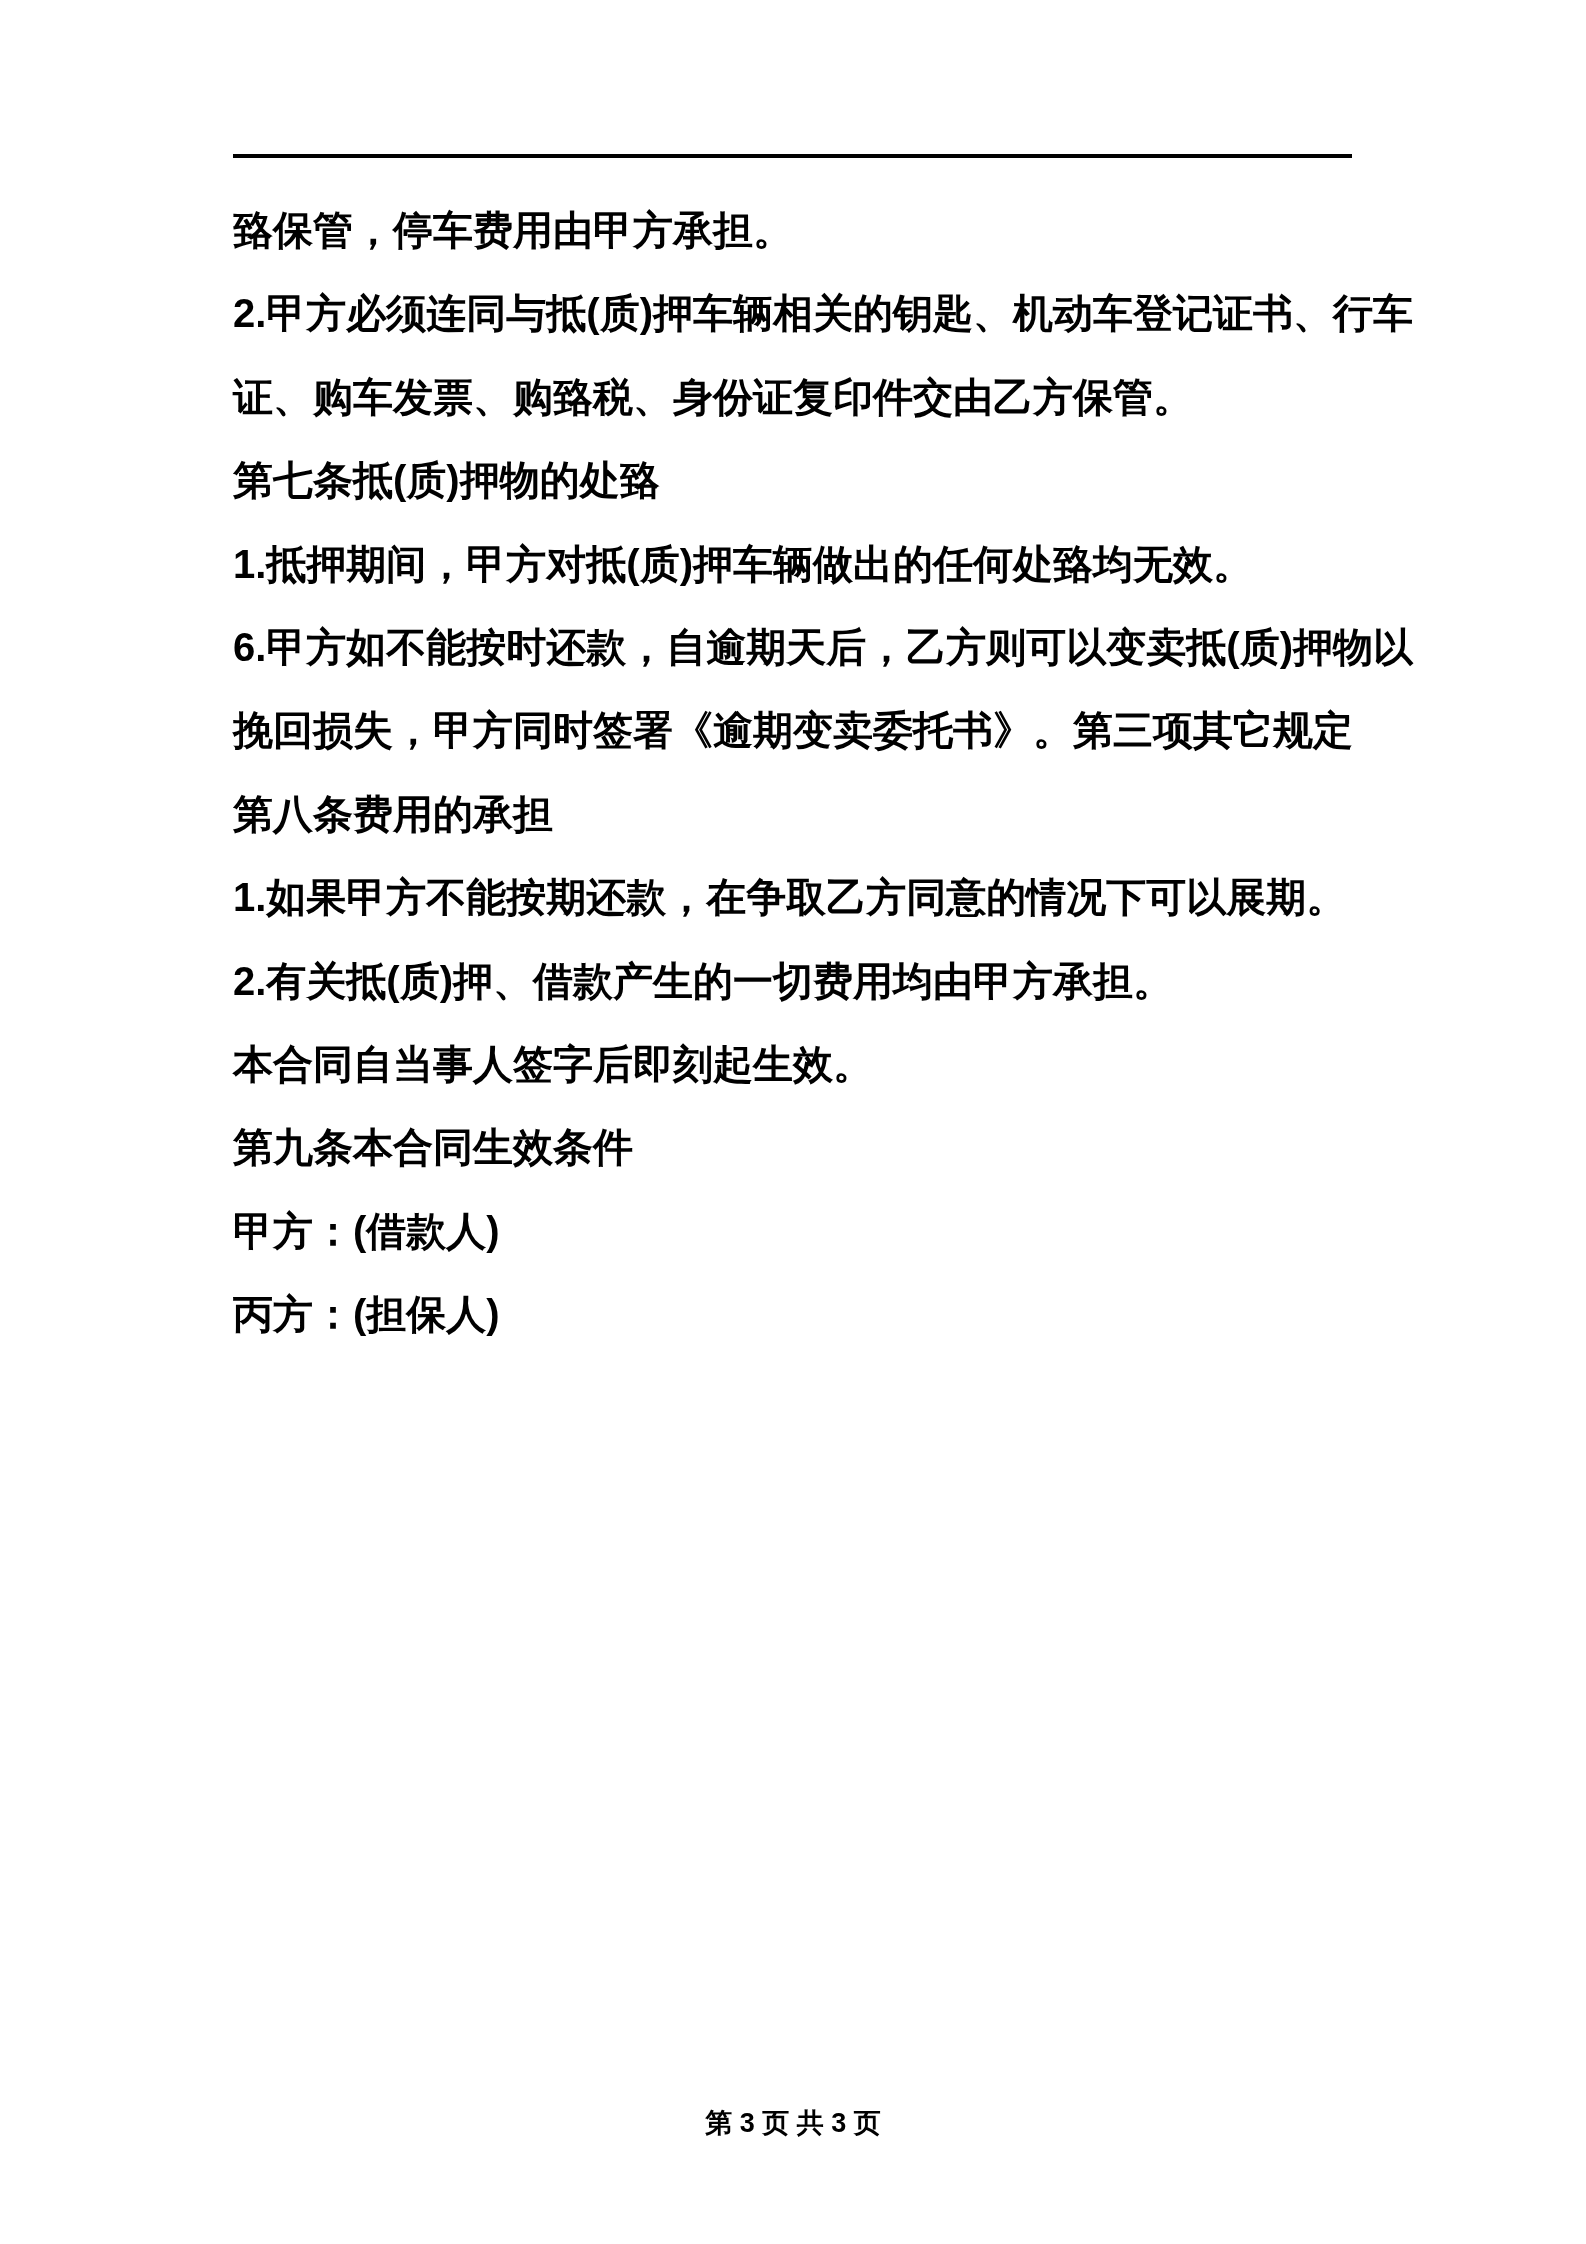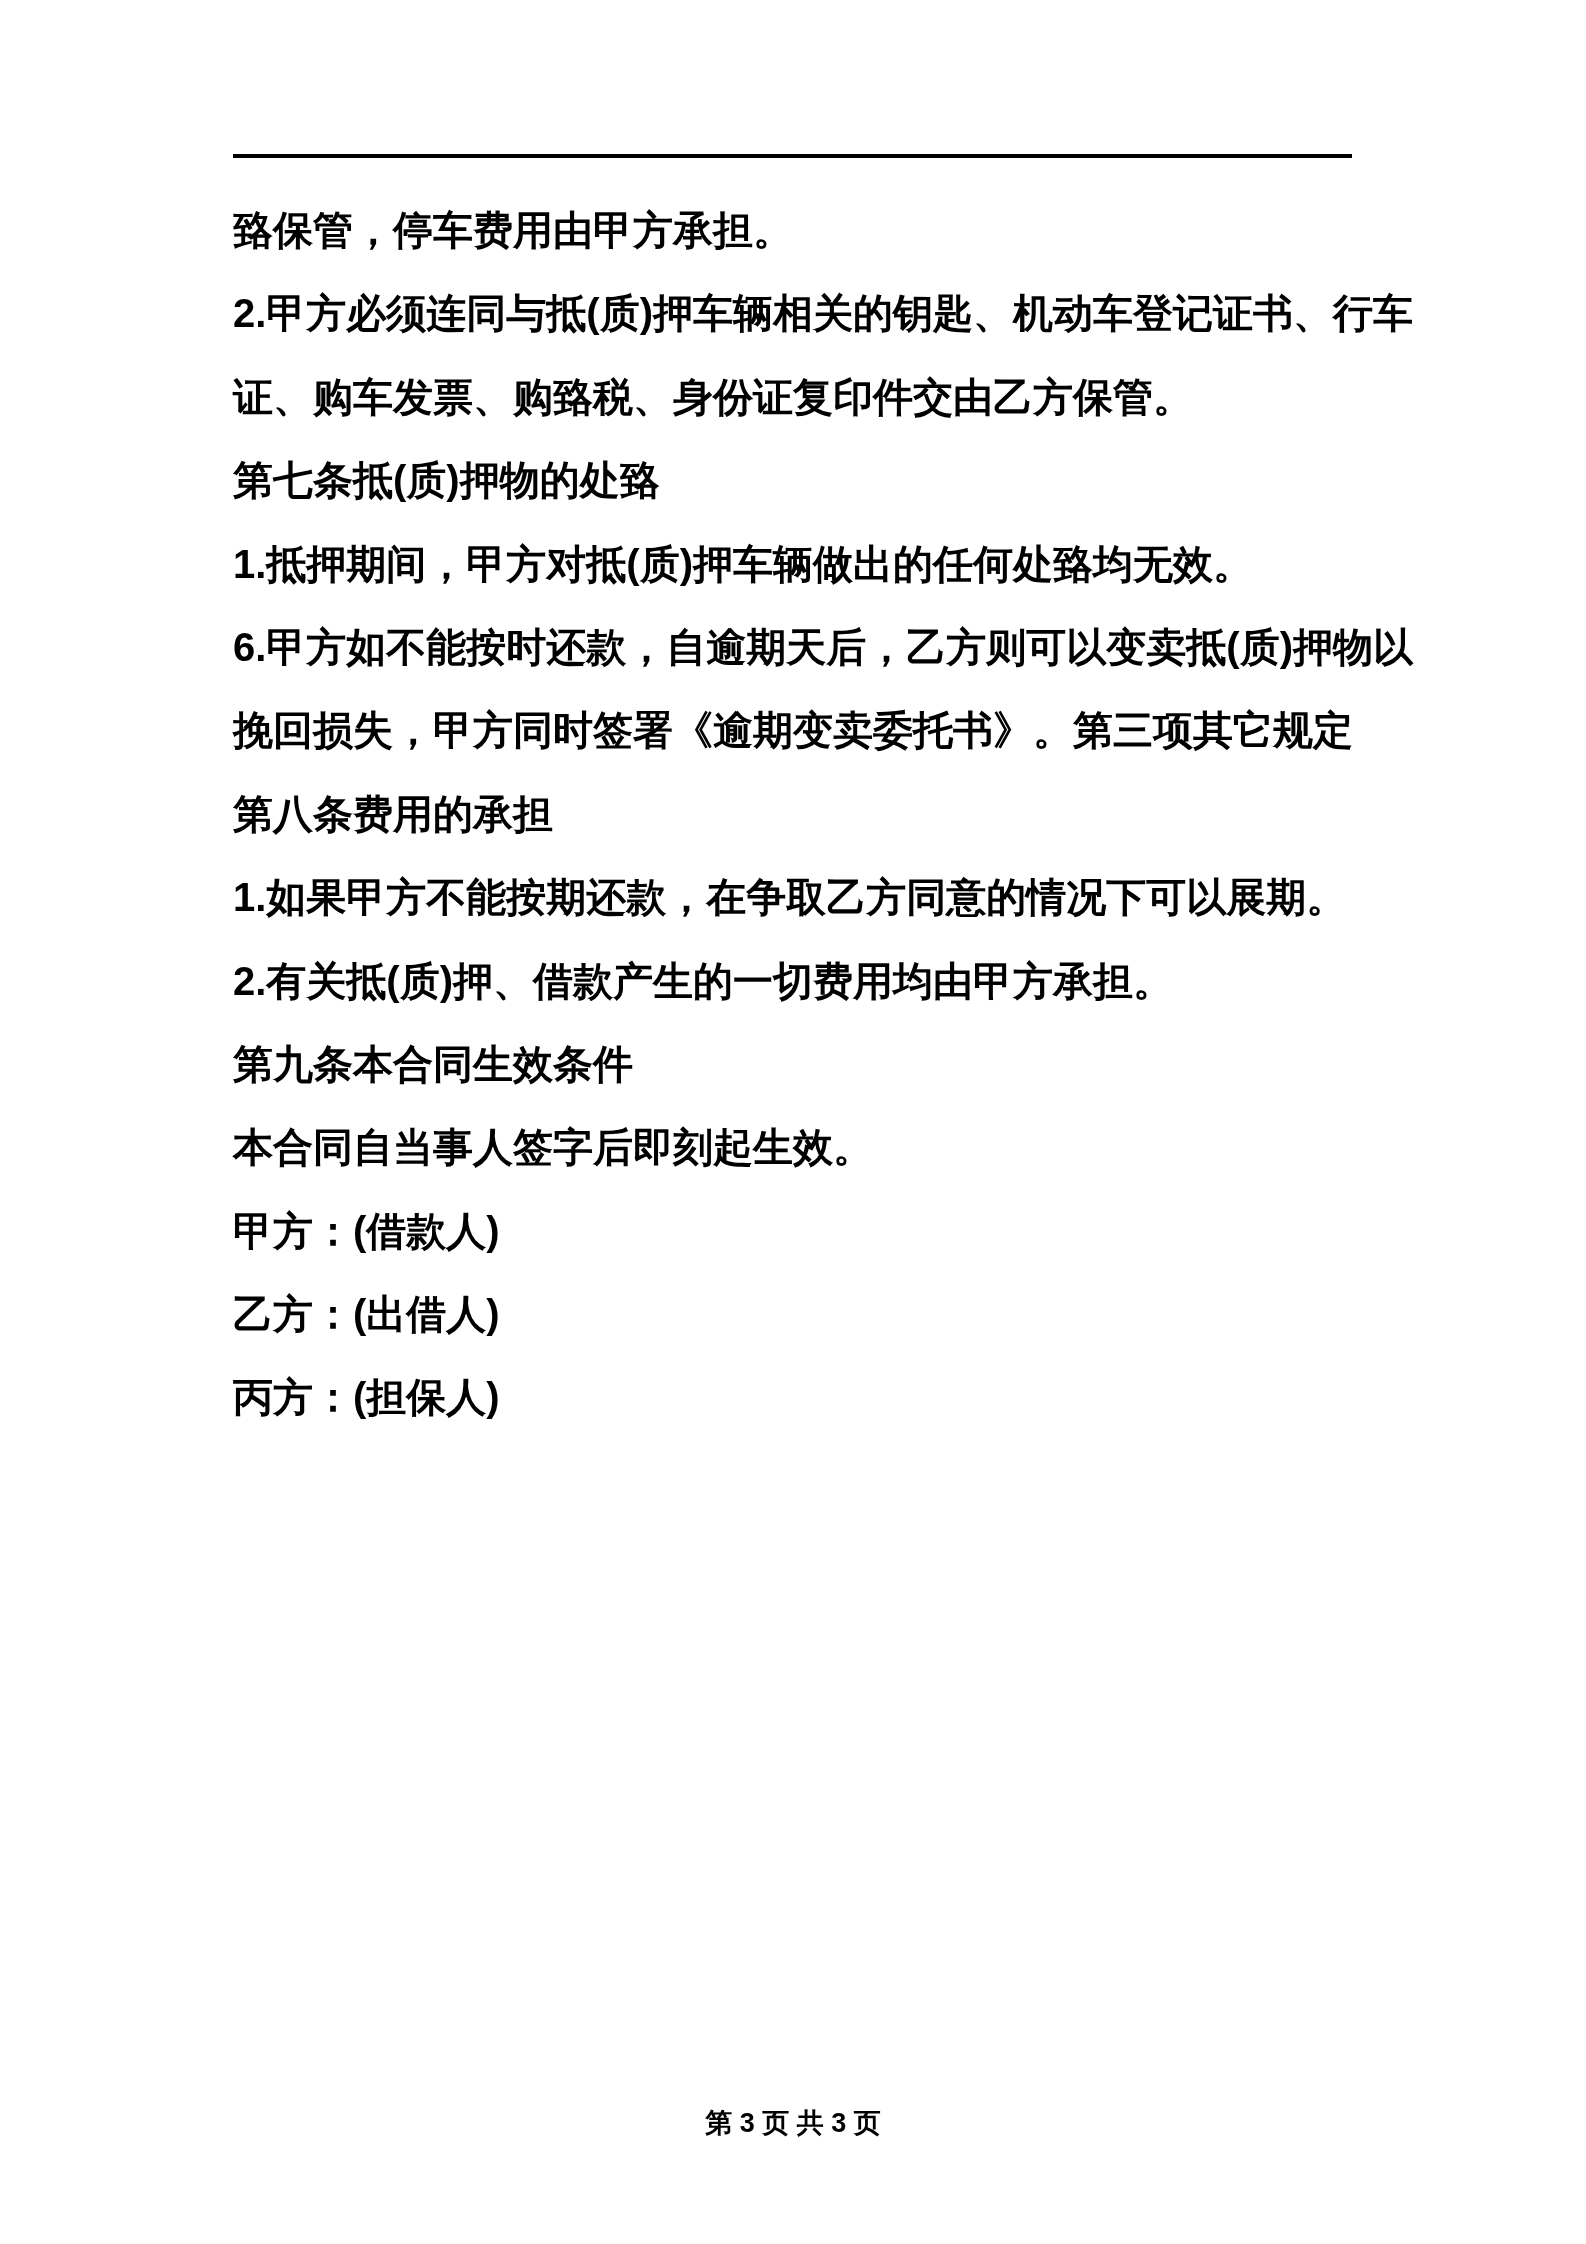--- a/index.html
+++ b/index.html
@@ -69,22 +69,21 @@
       <div class="doc-line">臵保管，停车费用由甲方承担。</div>
       <div class="doc-line">2.甲方必须连同与抵(质)押车辆相关的钥匙、机动车登记证书、行车</div>
       <div class="doc-line">证、购车发票、购臵税、身份证复印件交由乙方保管。</div>
       <div class="doc-line">第七条抵(质)押物的处臵</div>
       <div class="doc-line">1.抵押期间，甲方对抵(质)押车辆做出的任何处臵均无效。</div>
       <div class="doc-line">6.甲方如不能按时还款，自逾期天后，乙方则可以变卖抵(质)押物以</div>
       <div class="doc-line">挽回损失，甲方同时签署《逾期变卖委托书》。第三项其它规定</div>
       <div class="doc-line">第八条费用的承担</div>
       <div class="doc-line">1.如果甲方不能按期还款，在争取乙方同意的情况下可以展期。</div>
       <div class="doc-line">2.有关抵(质)押、借款产生的一切费用均由甲方承担。</div>
+      <div class="doc-line">本合同自当事人签字后即刻起生效。</div>
       <div class="doc-line">第九条本合同生效条件</div>
-      <div class="doc-line">本合同自当事人签字后即刻起生效。</div>
       <div class="doc-line">甲方：(借款人)</div>
-      <div class="doc-line">乙方：(出借人)</div>
       <div class="doc-line">丙方：(担保人)</div>
     </div>
 
   <div class="page-footer">第 3 页 共 3 页</div>
 
 </div>
 
 </body></html>

